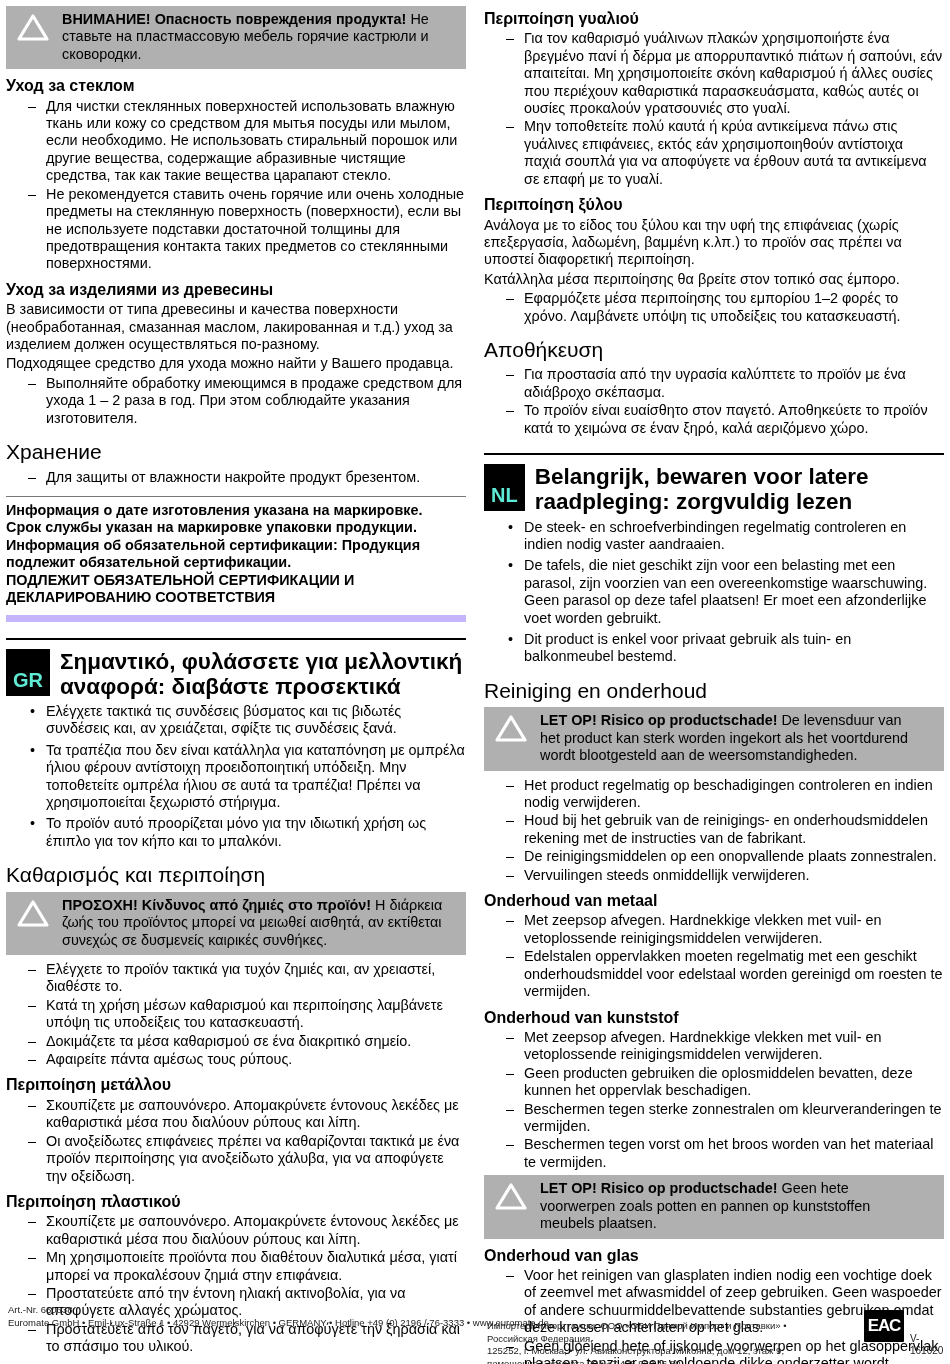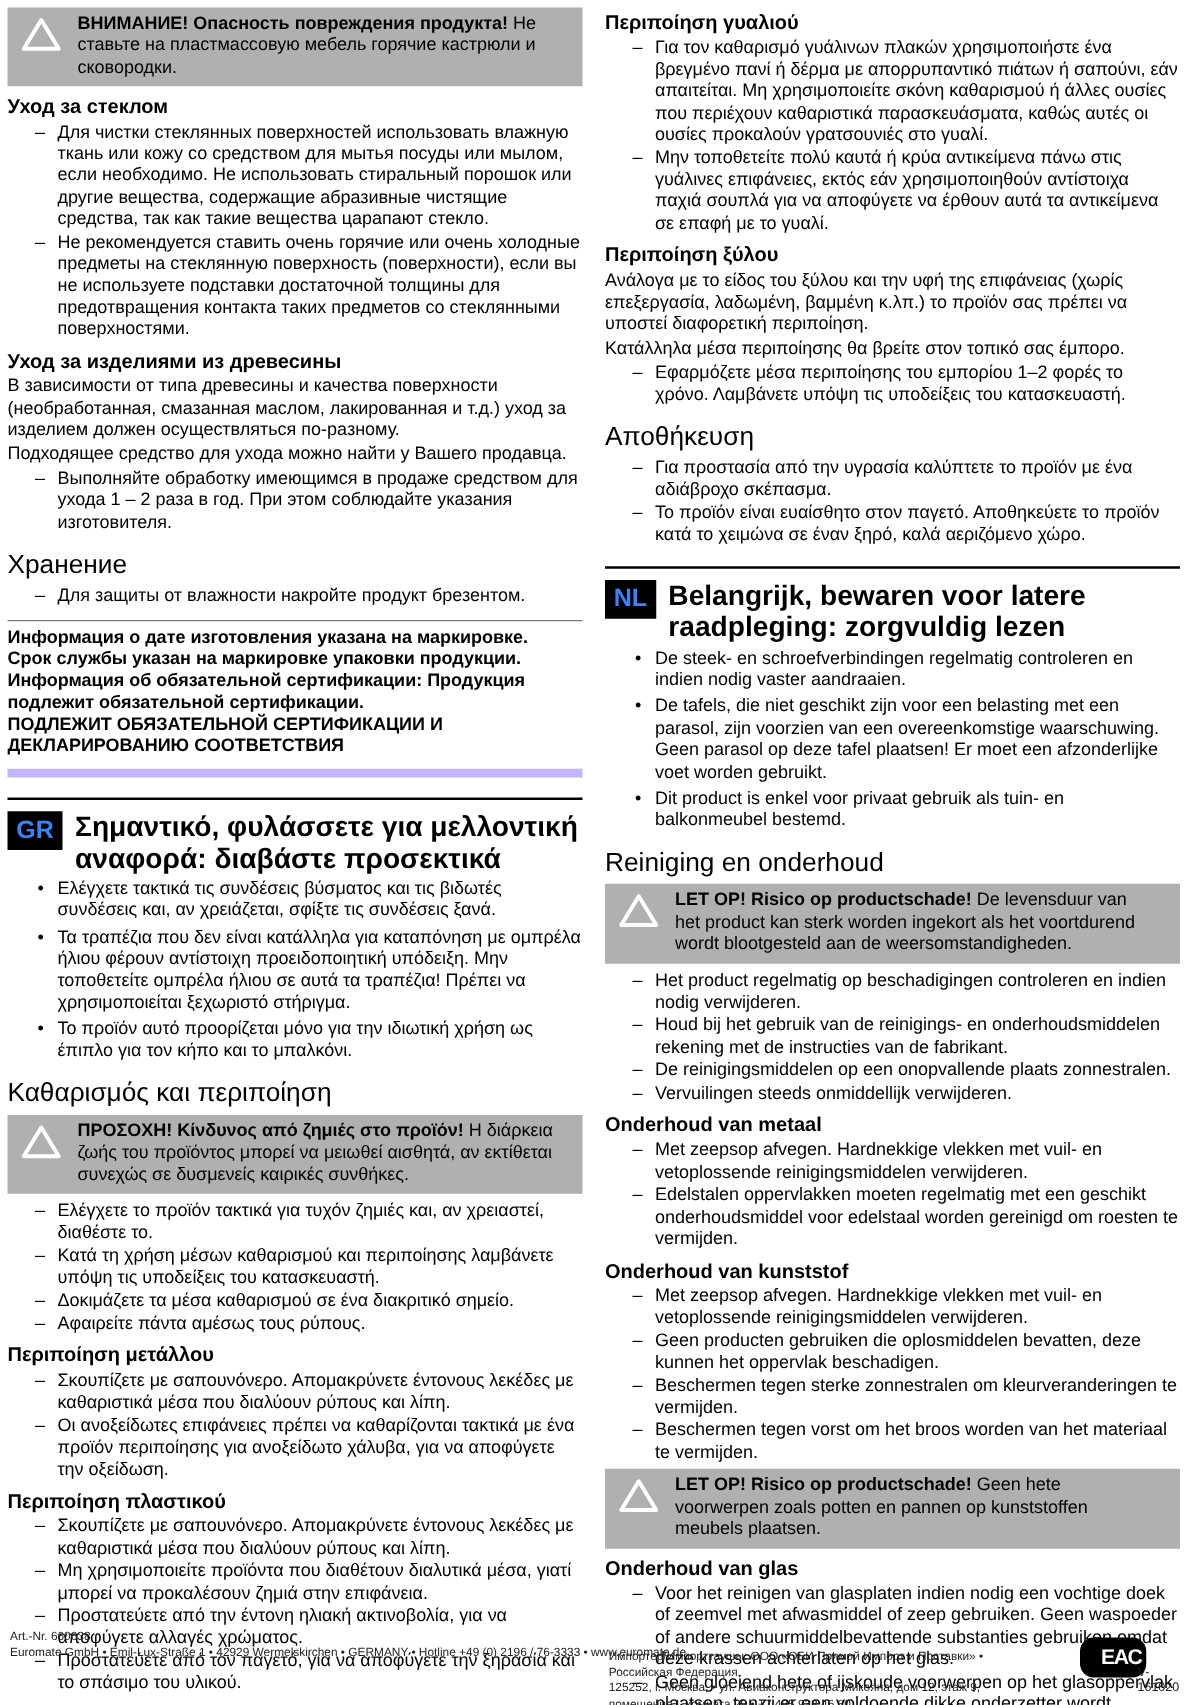--- a/index.html
+++ b/index.html
@@ -16,27 +16,27 @@
   .p{margin:2px 0;}
   .li-dash{position:relative;margin:0 0 1px 22px;padding-left:18px;}
   .li-dash::before{content:"\2013";position:absolute;left:0;top:0;}
   .li-bullet{position:relative;margin:0 0 4px 22px;padding-left:18px;}
   .li-bullet::before{content:"\2022";position:absolute;left:2px;top:0;}
   .warning{background:#b0b0b0;position:relative;padding:5px 22px 6px 56px;margin:4px 0 6px;min-height:40px;}
   .warning .tri{position:absolute;left:9px;top:6px;width:36px;height:32px;}
   .cert{border-top:1px solid #777;border-bottom:7px solid #c4b5fd;padding:5px 0 8px;margin:10px 0 0;font-weight:bold;}
   .lang-sec{border-top:2px solid #000;margin-top:16px;padding-top:9px;}
   .lang-head{display:flex;gap:10px;margin-bottom:4px;}
-  .badge{background:#000;color:#3b82f6;font-weight:bold;font-size:20px;line-height:1;padding:5px 7px 6px;align-self:flex-start;flex:0 0 auto;}
+  .badge{background:#000;color:#5eead4;font-weight:bold;font-size:20px;line-height:1;padding:21px 7px 6px;align-self:flex-start;flex:0 0 auto;}
   .lang-title{font-weight:bold;font-size:22.5px;line-height:1.12;}
   .footer-left{position:absolute;left:8px;top:1304px;font-size:9.5px;color:#222;line-height:1.35;}
   .footer-right{position:absolute;left:487px;top:1320px;width:348px;font-size:9.5px;color:#222;line-height:1.32;}
   .eac{position:absolute;left:864px;top:1310px;width:40px;height:32px;background:#000;color:#fff;
-       border-radius:11px;display:flex;align-items:center;justify-content:center;
-       font-weight:bold;font-size:17px;letter-spacing:-1px;padding-left:13px;}
+       border-radius:1px;display:flex;align-items:center;justify-content:center;
+       font-weight:bold;font-size:17px;letter-spacing:-1px;}
   .version{position:absolute;left:910px;top:1333px;font-size:10px;color:#222;}
   b{font-weight:bold;}
 </style>
 </head>
 <body>
 
 <div class="page">
   <div class="cols">
 
     <div class="col">

